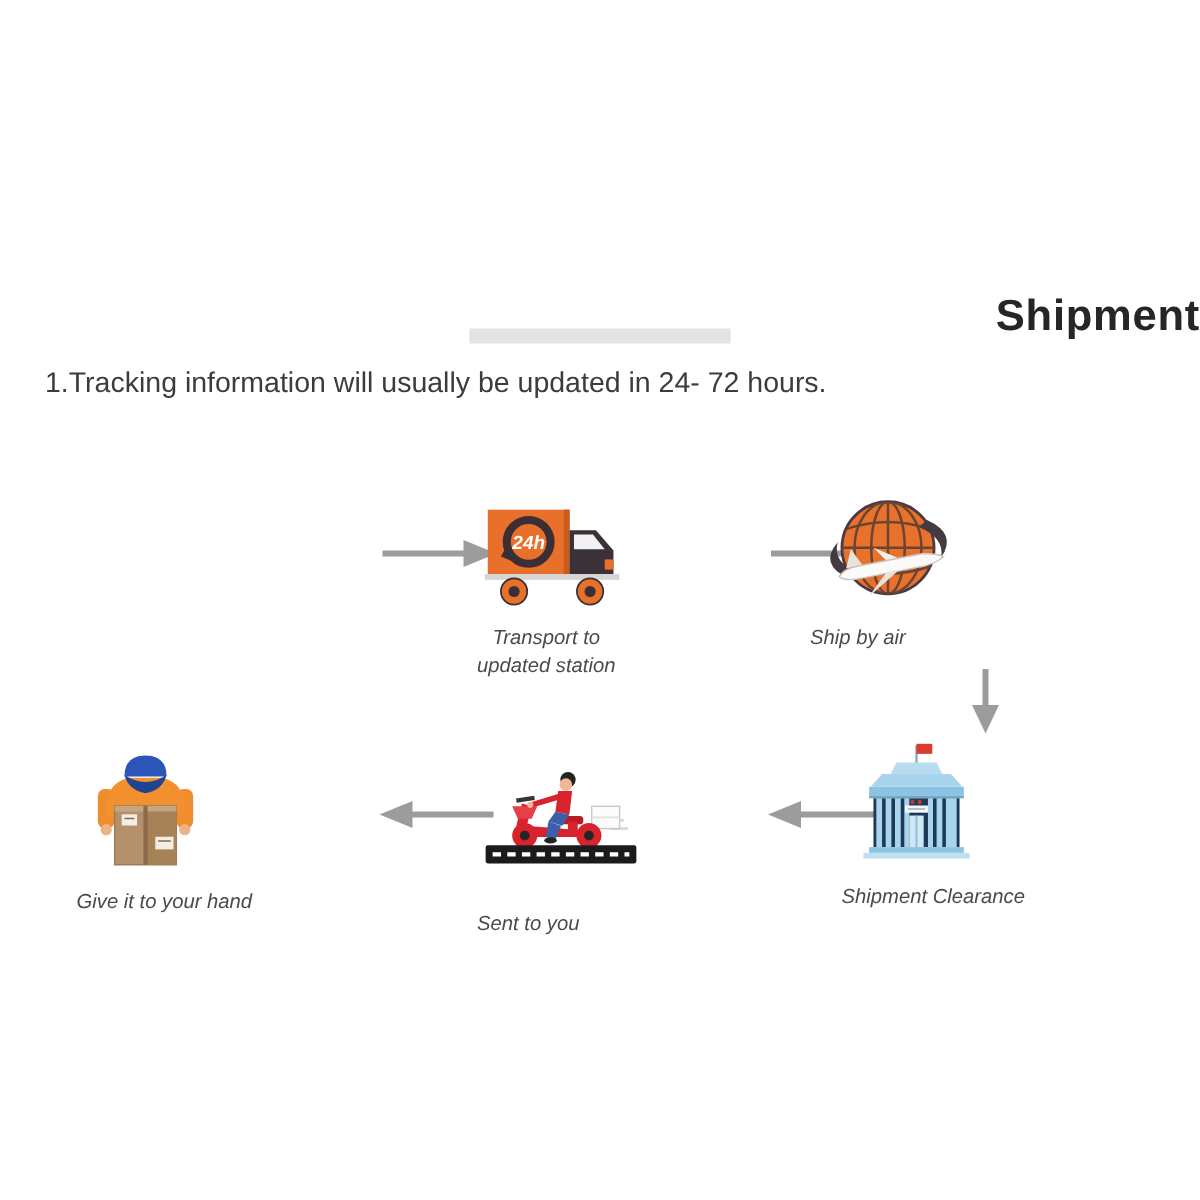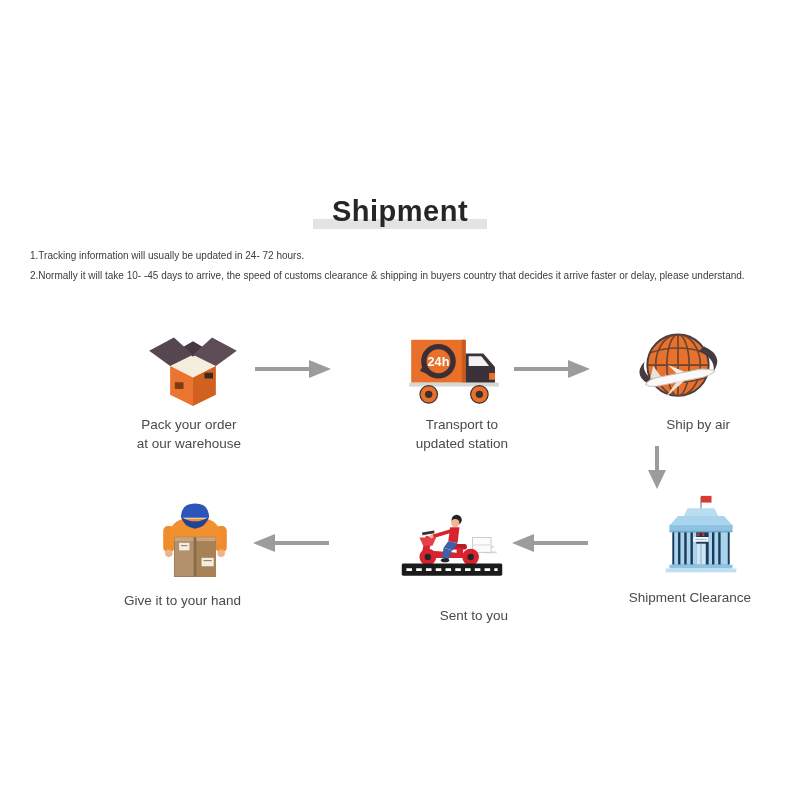--- a/index.html
+++ b/index.html
@@ -1,30 +1,30 @@
 <!DOCTYPE html>
 <html><head>
 <meta charset="utf-8">
 <style>
   html,body{margin:0;padding:0;background:#fff;}
   .canvas{
     position:relative;width:800px;height:800px;background:#ffffff;overflow:hidden;
     font-family:"Liberation Sans", sans-serif;
   }
   
-  .title-wrap{position:absolute;top:195px;left:0;width:100%;text-align:center;}
+  .title-wrap{position:absolute;top:195px;left:0;width:100%;text-align:right;}
   .title-hl{position:absolute;top:24px;left:50%;transform:translateX(-50%);
     width:174px;height:10px;background:#e3e3e3;}
   .title-text{position:relative;display:inline-block;font-size:29px;font-weight:700;
     color:#262626;letter-spacing:.5px;z-index:1;}
   
   .notes{position:absolute;top:246px;left:30px;right:22px;
-    font-size:10px;line-height:20px;color:#3c3c3c;}
-  
-  .step{position:absolute;width:190px;display:flex;flex-direction:column;align-items:flex-end;}
+    font-size:19px;line-height:20px;color:#3c3c3c;}
+  
+  .step{position:absolute;width:190px;display:flex;flex-direction:column;align-items:flex-start;font-style:italic;}
   .icon-box{height:88px;display:flex;align-items:flex-end;justify-content:center;}
   .step-label{margin-top:8px;font-size:13.5px;color:#4a4a4a;text-align:center;
     line-height:1.38;white-space:pre-line;}
   .step-pack{left:51px;top:320px;}
   .step-transport{left:318px;top:320px;}
   .step-air{left:540px;top:320px;}
   .step-hand{left:51px;top:496px;}
   .step-sent{left:318px;top:496px;gap:15px;}
   .step-customs{left:561px;top:493px;}
   
@@ -40,39 +40,22 @@
 
 <div class="canvas">
 
   <div class="title-wrap">
     <div class="title-hl"></div>
     <div class="title-text">Shipment</div>
   </div>
 
   <div class="notes">
     <div>1.Tracking information will usually be updated in 24- 72 hours.</div>
-    <div>2.Normally it will take 10- -45 days to arrive, the speed of customs clearance &amp; shipping in buyers country that decides it arrive faster or delay, please understand.</div>
-  </div>
-
-  <div class="step step-pack">
-    <div class="icon-box">
-      <svg width="96" height="80" viewBox="0 0 96 84">
-        <polygon points="24,40 48,28 72,40 48,52" fill="#f6eedd"></polygon>
-        <polygon points="34,22 48,14 62,22 48,30" fill="#473840"></polygon>
-        <polygon points="24,40 2,24 28,10 48,28" fill="#564650"></polygon>
-        <polygon points="72,40 94,24 68,10 48,28" fill="#5e4d57"></polygon>
-        <polygon points="24,40 48,52 48,82 24,70" fill="#ea7430"></polygon>
-        <polygon points="48,52 72,40 72,70 48,82" fill="#d2601f"></polygon>
-        <rect x="29" y="57" width="9" height="7" fill="#7a3c12"></rect>
-        <rect x="60" y="47" width="9" height="6" fill="#3c2a20"></rect>
-      </svg>
-    </div>
-    <div class="step-label">Pack your order
-at our warehouse</div>
-  </div>
+  </div>
+
 
   <svg class="arrow arrow-r1" width="78" height="18" viewBox="0 0 78 18">
     <line x1="2" y1="9" x2="60" y2="9" stroke="#9c9c9c" stroke-width="4"></line>
     <polygon points="56,0 78,9 56,18" fill="#9c9c9c"></polygon>
   </svg>
 
   <div class="step step-transport">
     <div class="icon-box">
       <svg width="104" height="76" viewBox="0 0 104 78">
         <rect x="6" y="8" width="56" height="44" fill="#e8702a"></rect>

